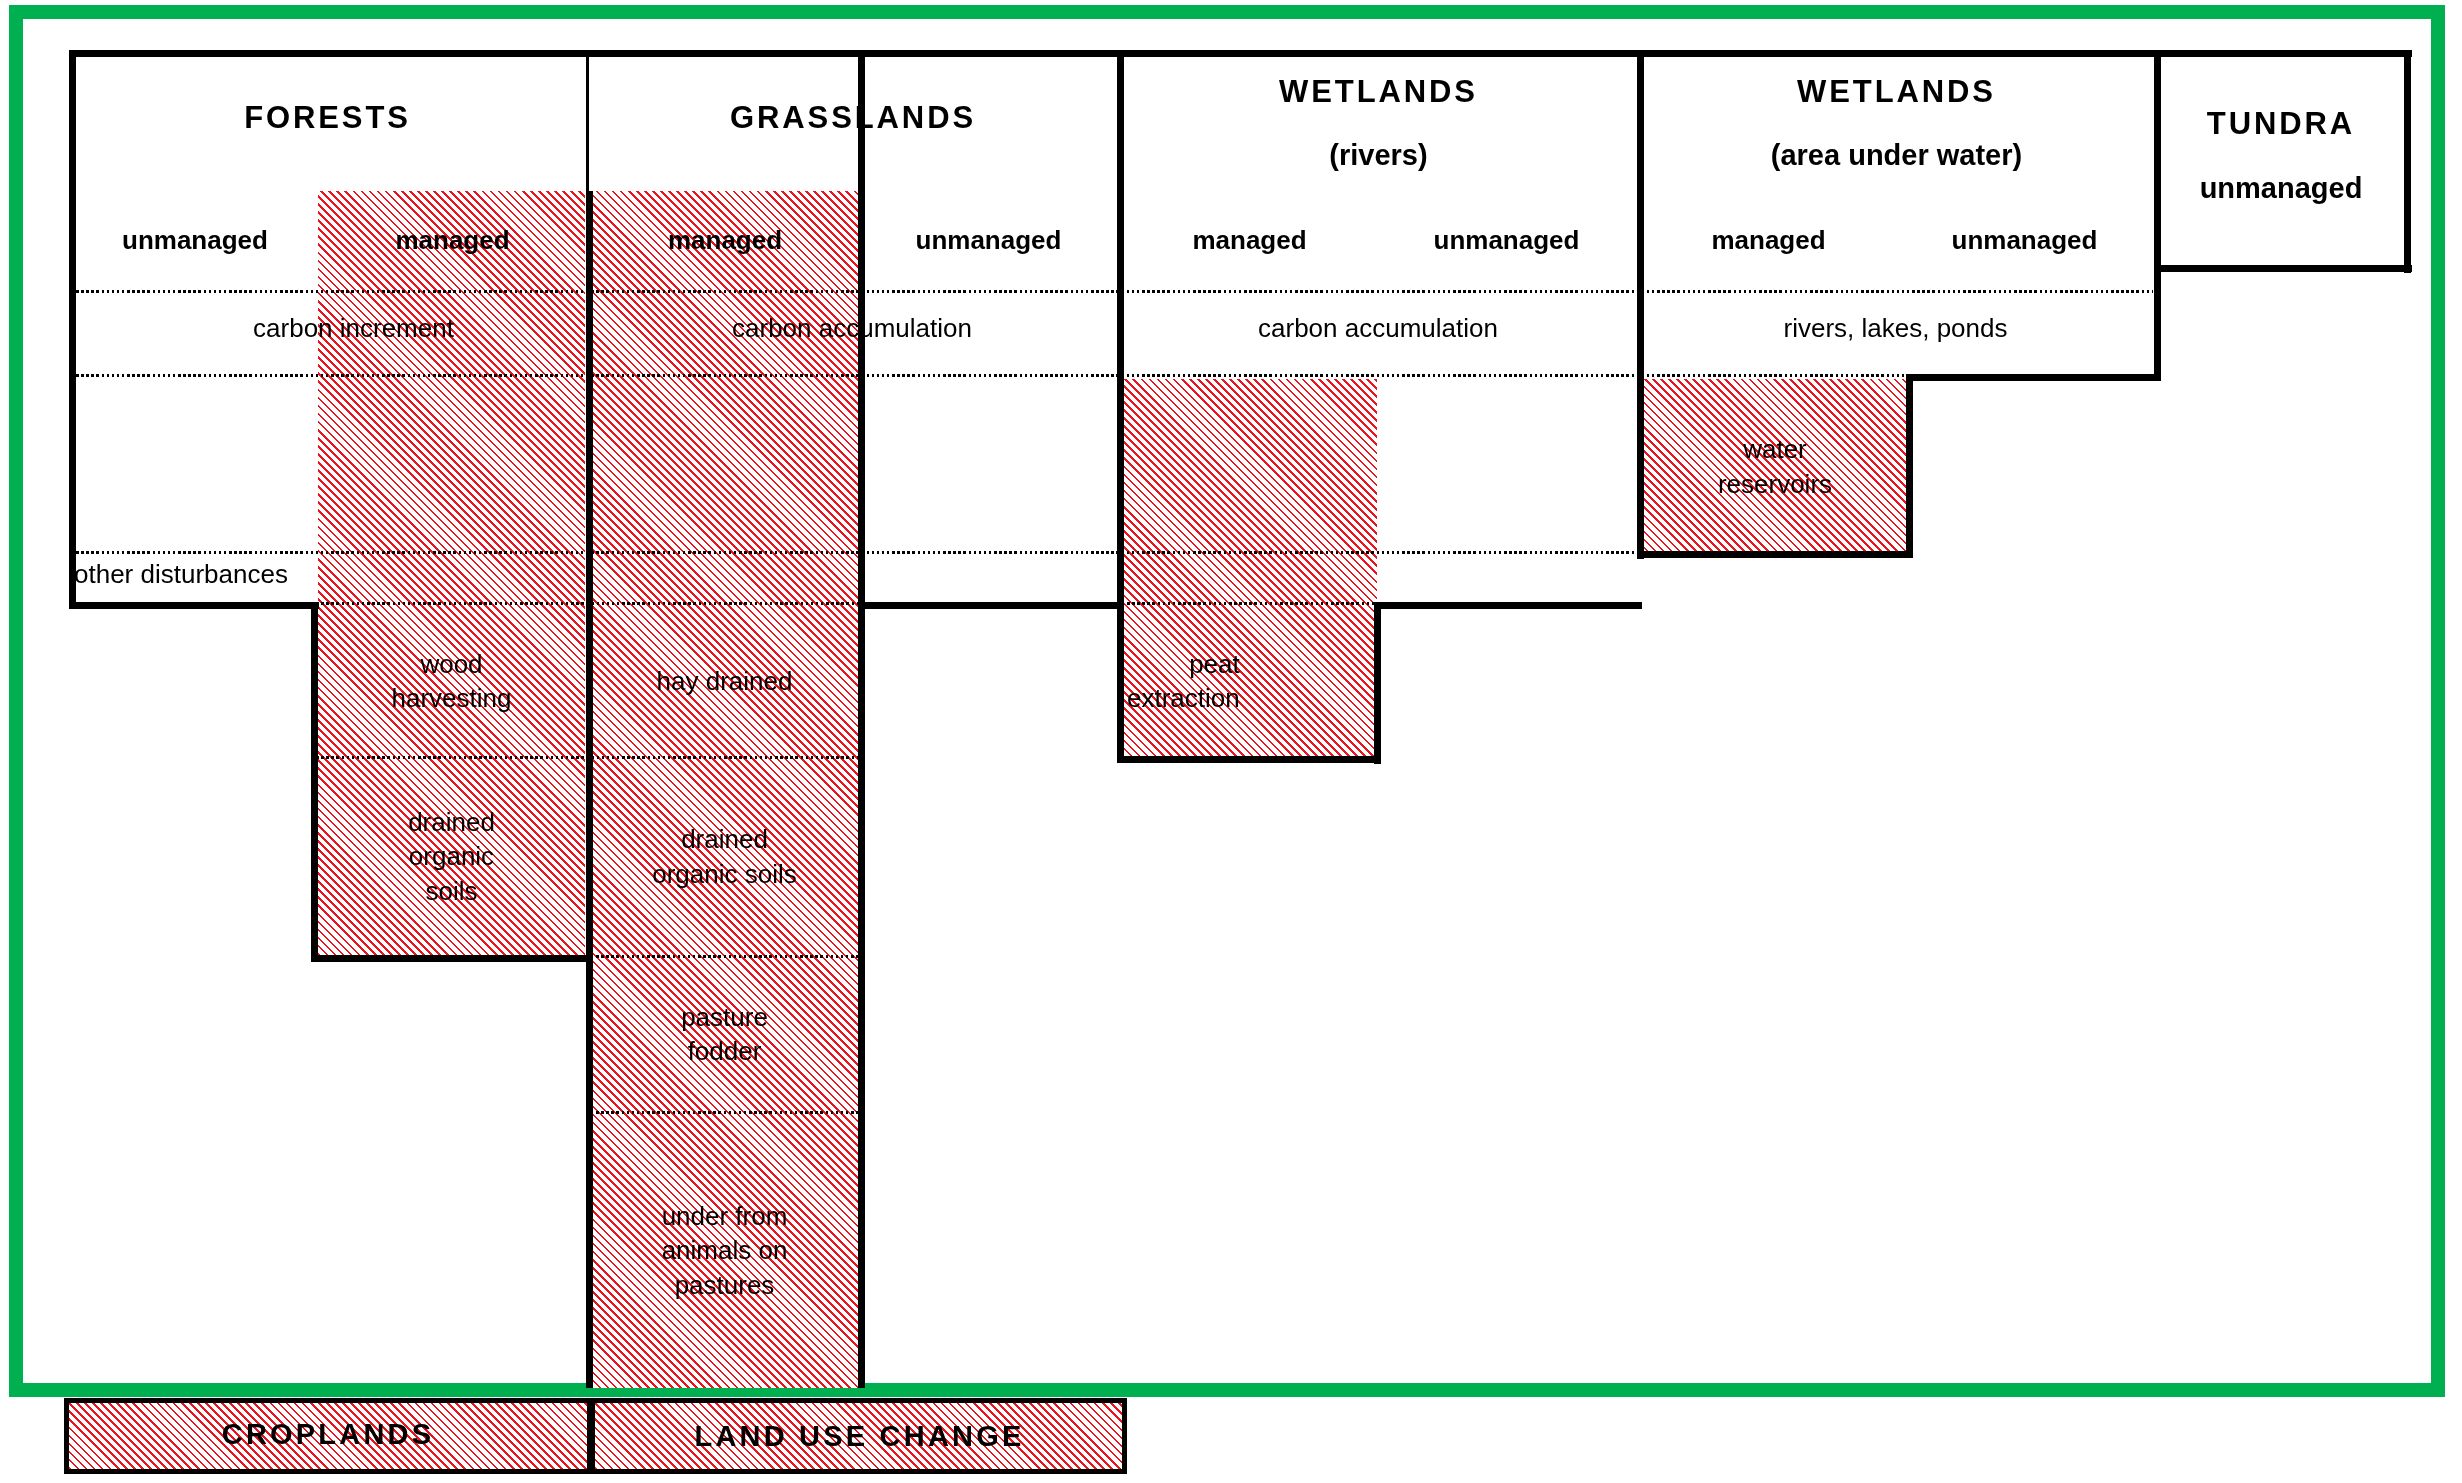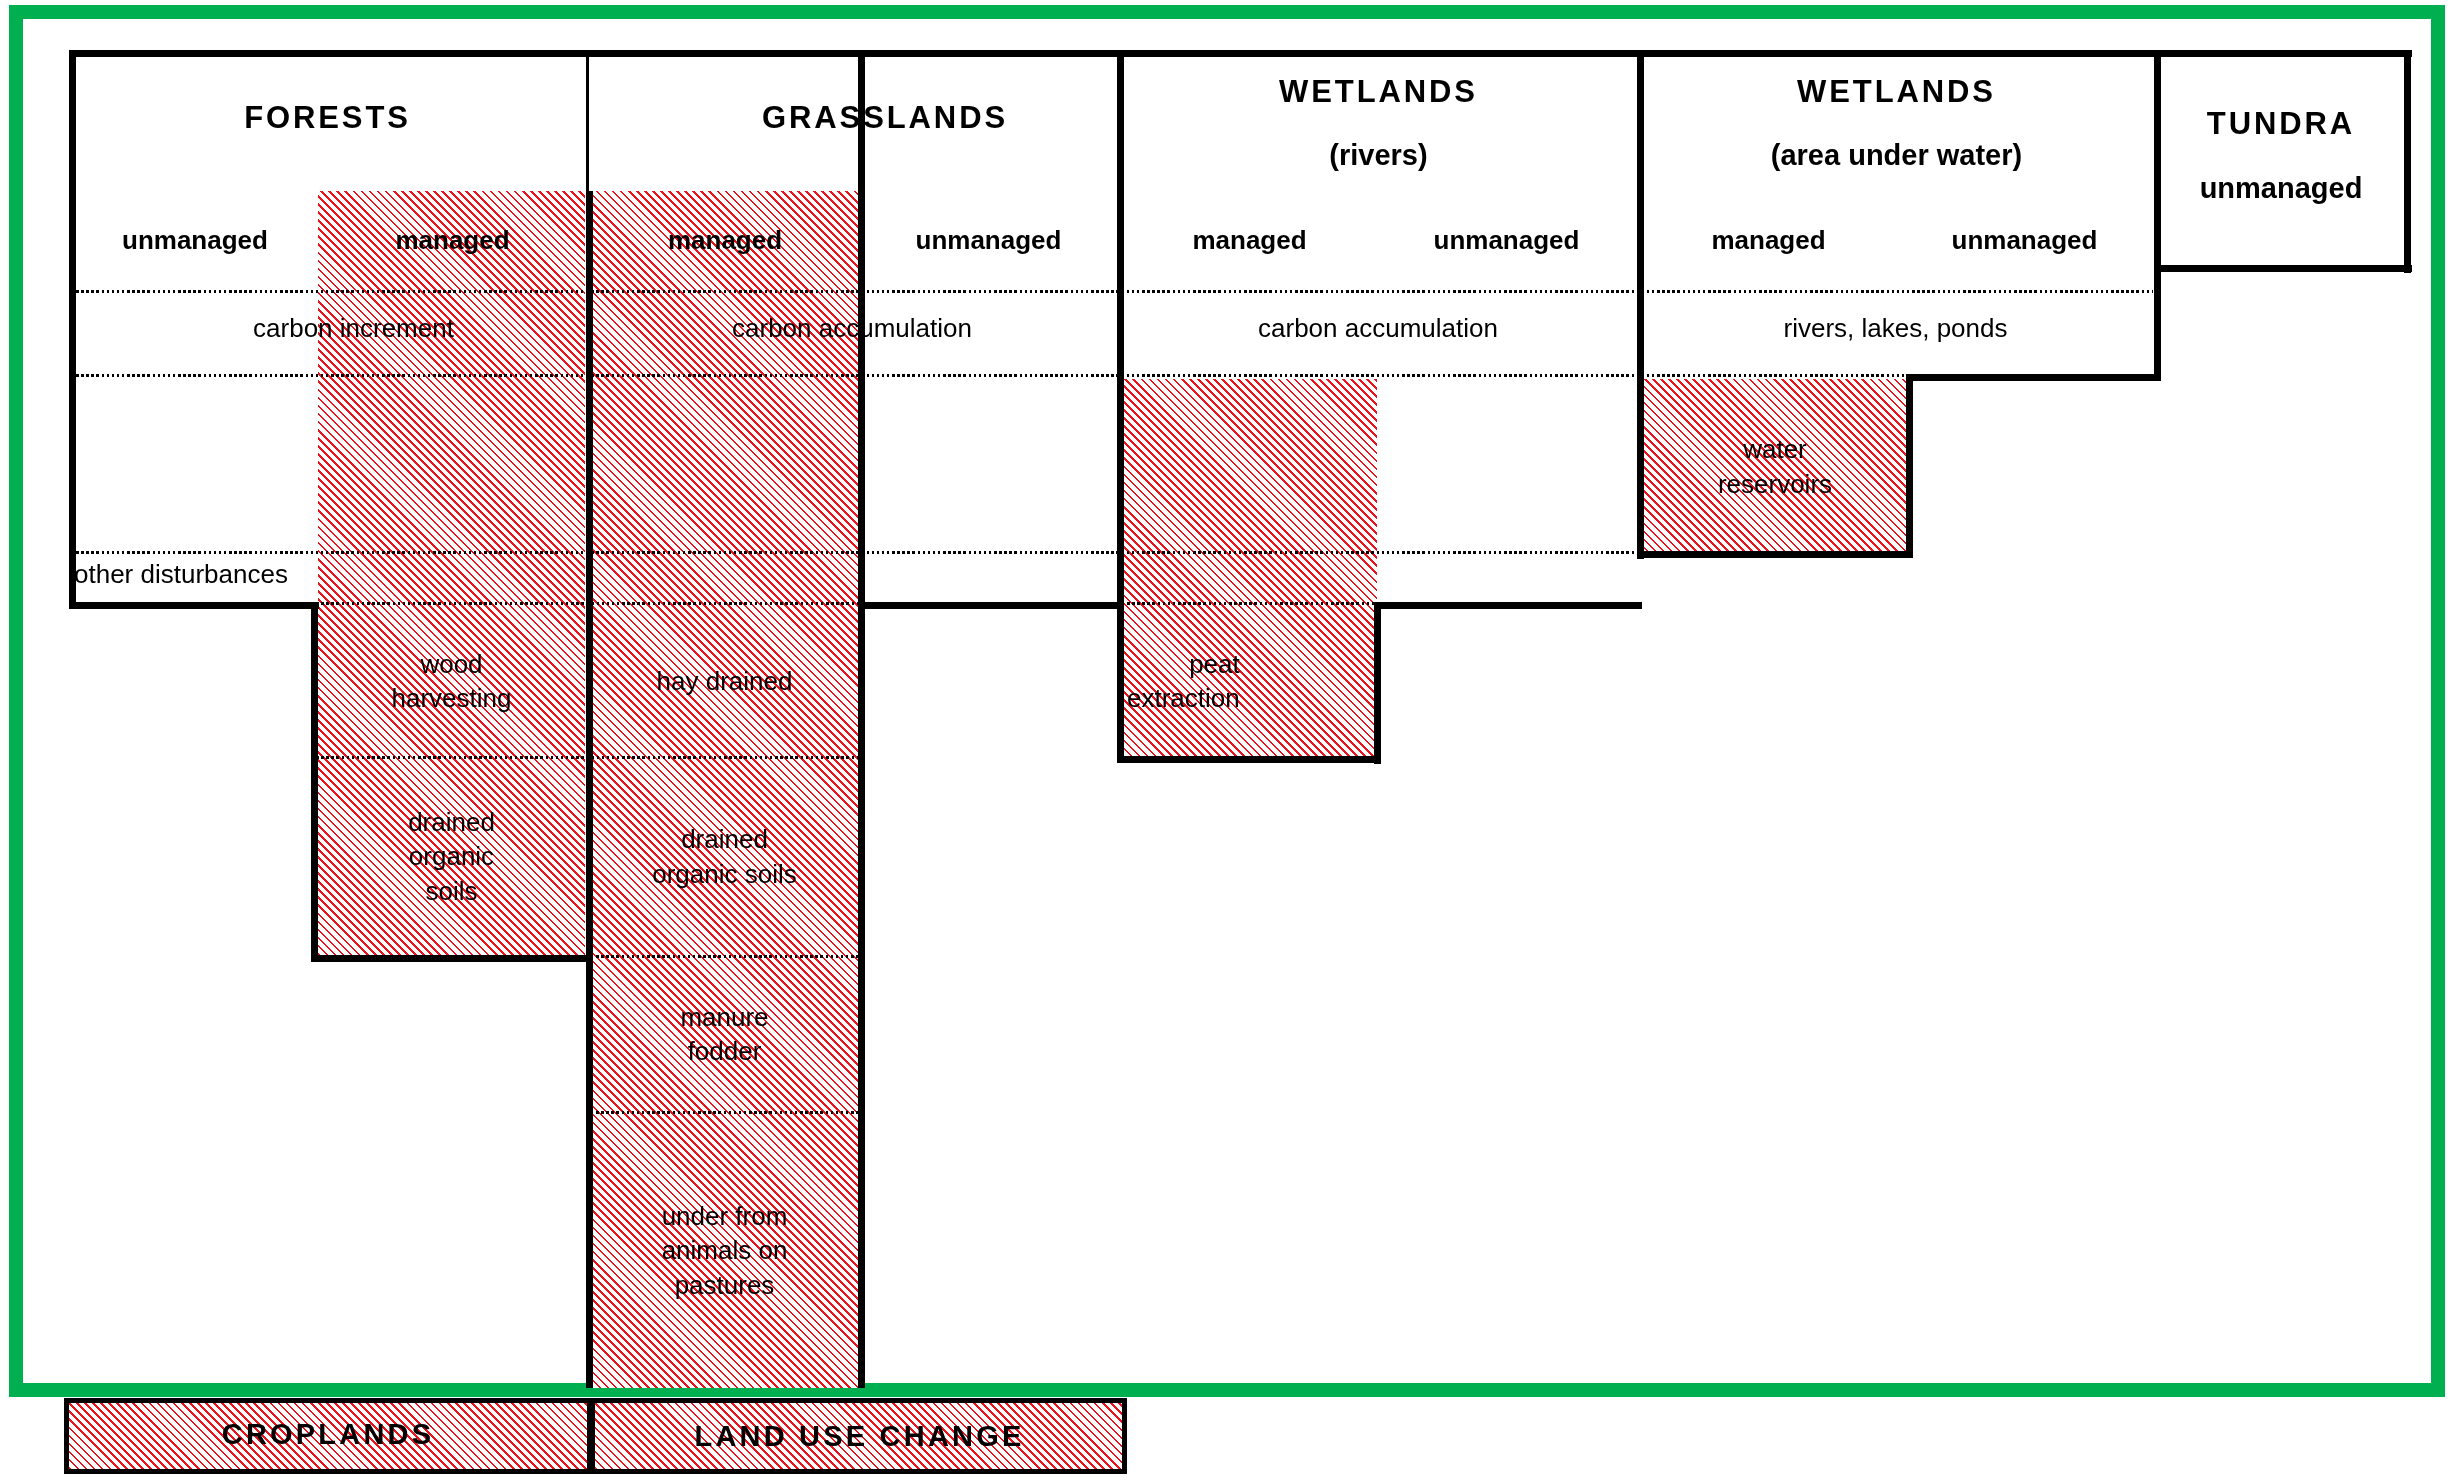--- a/index.html
+++ b/index.html
@@ -137,21 +137,21 @@
   <div class="dotted" style="left:71px;top:551px;width:1566px;"></div>
   <div class="dotted" style="left:311px;top:602px;width:1064px;"></div>
   <div class="dotted" style="left:311px;top:756px;width:547px;"></div>
   <div class="dotted" style="left:591px;top:955px;width:267px;"></div>
   <div class="dotted" style="left:591px;top:1111px;width:267px;"></div>
 
   <div class="txt cat-title" style="left:71px;top:95px;width:513px;height:46px;">FORESTS</div>
   <div class="txt mgmt" style="left:71px;top:223px;width:248px;height:34px;">unmanaged</div>
   <div class="txt mgmt" style="left:320px;top:223px;width:265px;height:34px;">managed</div>
 
-  <div class="txt cat-title" style="left:624px;top:95px;width:522px;height:46px;">GRASSLANDS</div>
+  <div class="txt cat-title" style="left:592px;top:95px;width:522px;height:46px;">GRASSLANDS</div>
   <div class="txt mgmt" style="left:592px;top:223px;width:266px;height:34px;">managed</div>
   <div class="txt mgmt" style="left:861px;top:223px;width:255px;height:34px;">unmanaged</div>
 
   <div class="txt cat-title" style="left:1122px;top:71px;width:513px;height:43px;">WETLANDS</div>
   <div class="txt cat-sub" style="left:1122px;top:136px;width:513px;height:39px;">(rivers)</div>
   <div class="txt mgmt" style="left:1122px;top:223px;width:255px;height:34px;">managed</div>
   <div class="txt mgmt" style="left:1378px;top:223px;width:257px;height:34px;">unmanaged</div>
 
   <div class="txt cat-title" style="left:1641px;top:71px;width:511px;height:43px;">WETLANDS</div>
   <div class="txt cat-sub" style="left:1641px;top:136px;width:511px;height:39px;text-align:right;">(area under water)</div>
@@ -173,21 +173,21 @@
 
   <div class="txt cell" style="left:318px;top:608px;width:267px;height:146px;">wood
 harvesting</div>
   <div class="txt cell" style="left:318px;top:761px;width:267px;height:191px;">drained
 organic
 soils</div>
 
   <div class="txt cell" style="left:591px;top:608px;width:267px;height:146px;">hay drained</div>
   <div class="txt cell" style="left:591px;top:761px;width:267px;height:191px;">drained
 organic soils</div>
-  <div class="txt cell" style="left:591px;top:960px;width:267px;height:148px;">manure
+  <div class="txt cell" style="left:591px;top:960px;width:267px;height:148px;">pasture
 fodder</div>
   <div class="txt cell" style="left:591px;top:1115px;width:267px;height:271px;">under from
 animals on
 pastures</div>
 
   <div class="txt cell" style="left:1127px;top:608px;width:248px;height:146px;text-align:right;justify-content:flex-start;">peat
 extraction</div>
 
   <div class="abs hatch" style="left:64px;top:1398px;width:528px;height:76px;border:5.7px solid #000;"></div>
   <div class="txt banner" style="left:64px;top:1398px;width:528px;height:72px;">CROPLANDS</div>

